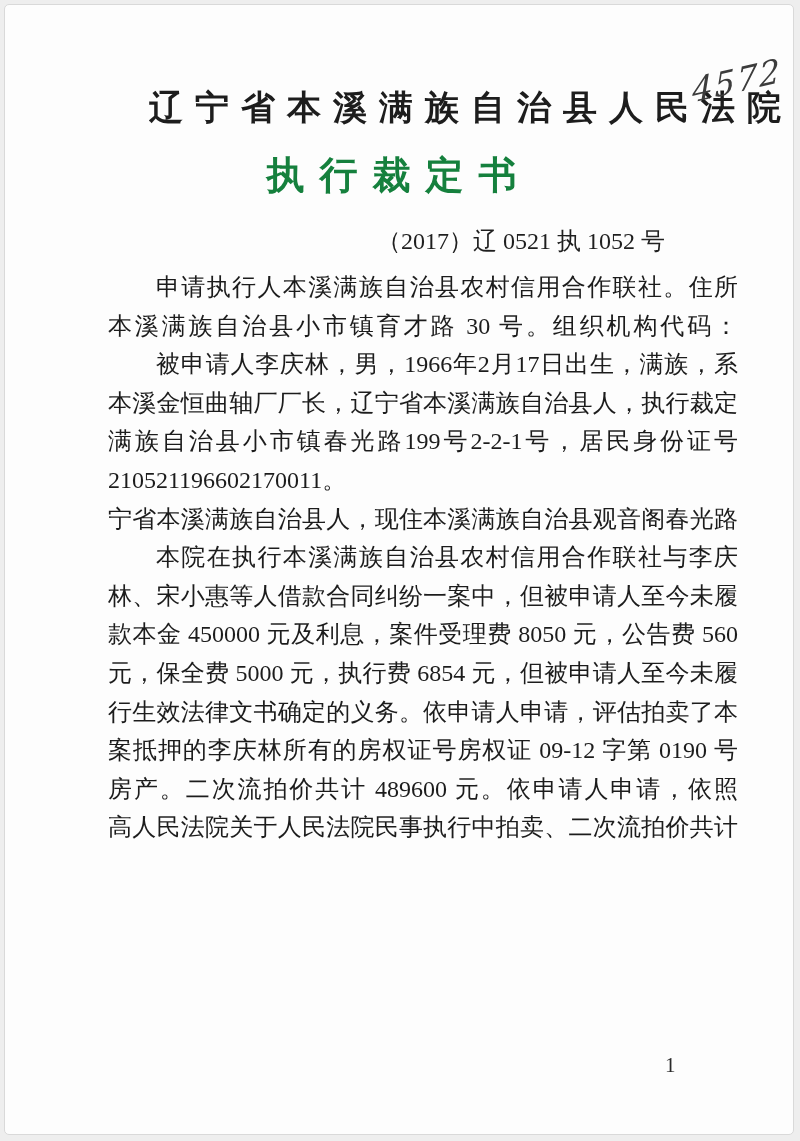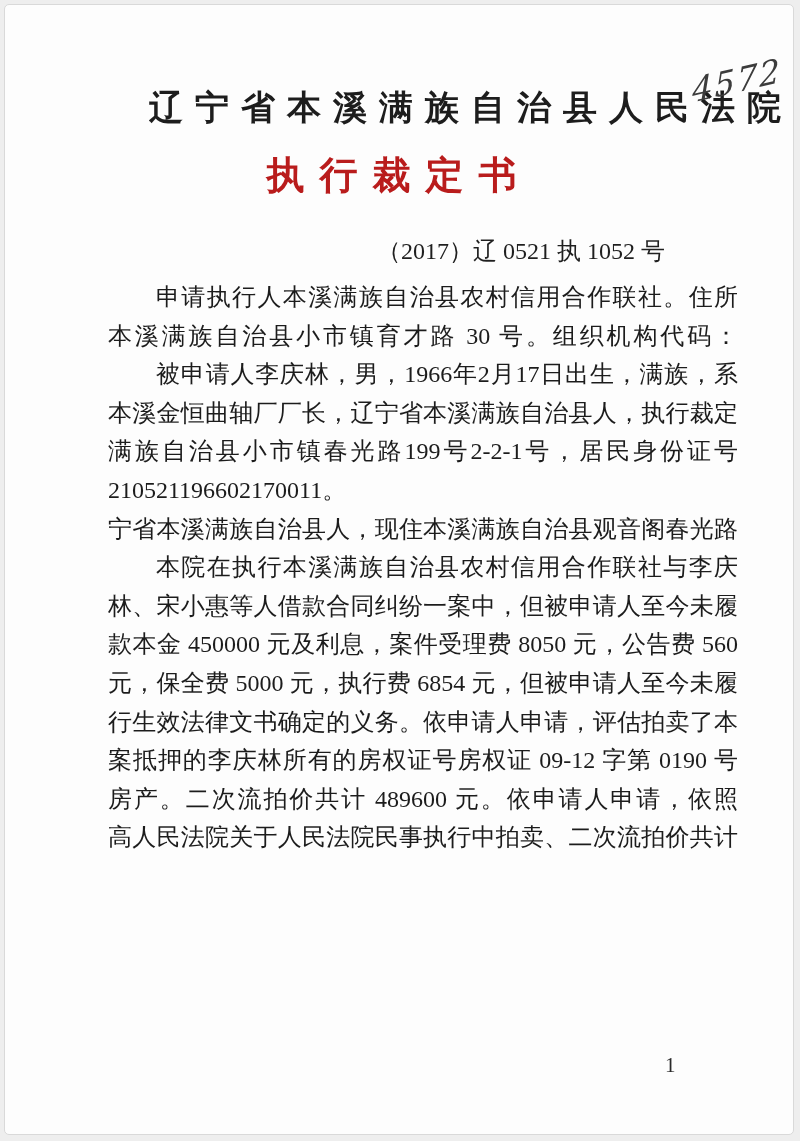--- a/index.html
+++ b/index.html
@@ -42,25 +42,25 @@
     color: #1d1d1d;
     white-space: nowrap;
   }
   .doc-title {
     margin: 31px 0 0 0;
     text-align: center;
     font-size: 38px;
     font-weight: bold;
     letter-spacing: 15px;
     line-height: 1;
-    color: #b91c1c;
+    color: #15803d;
     white-space: nowrap;
   }
   .caseno {
-    margin-top: 43px;
+    margin-top: 33px;
     text-align: right;
     padding-right: 128px;
     font-size: 24px;
     line-height: 28px;
     color: #1f1f1f;
   }
   .body {
     margin: 13px 0 0 103px;
     width: 630px;
     font-size: 24px;

